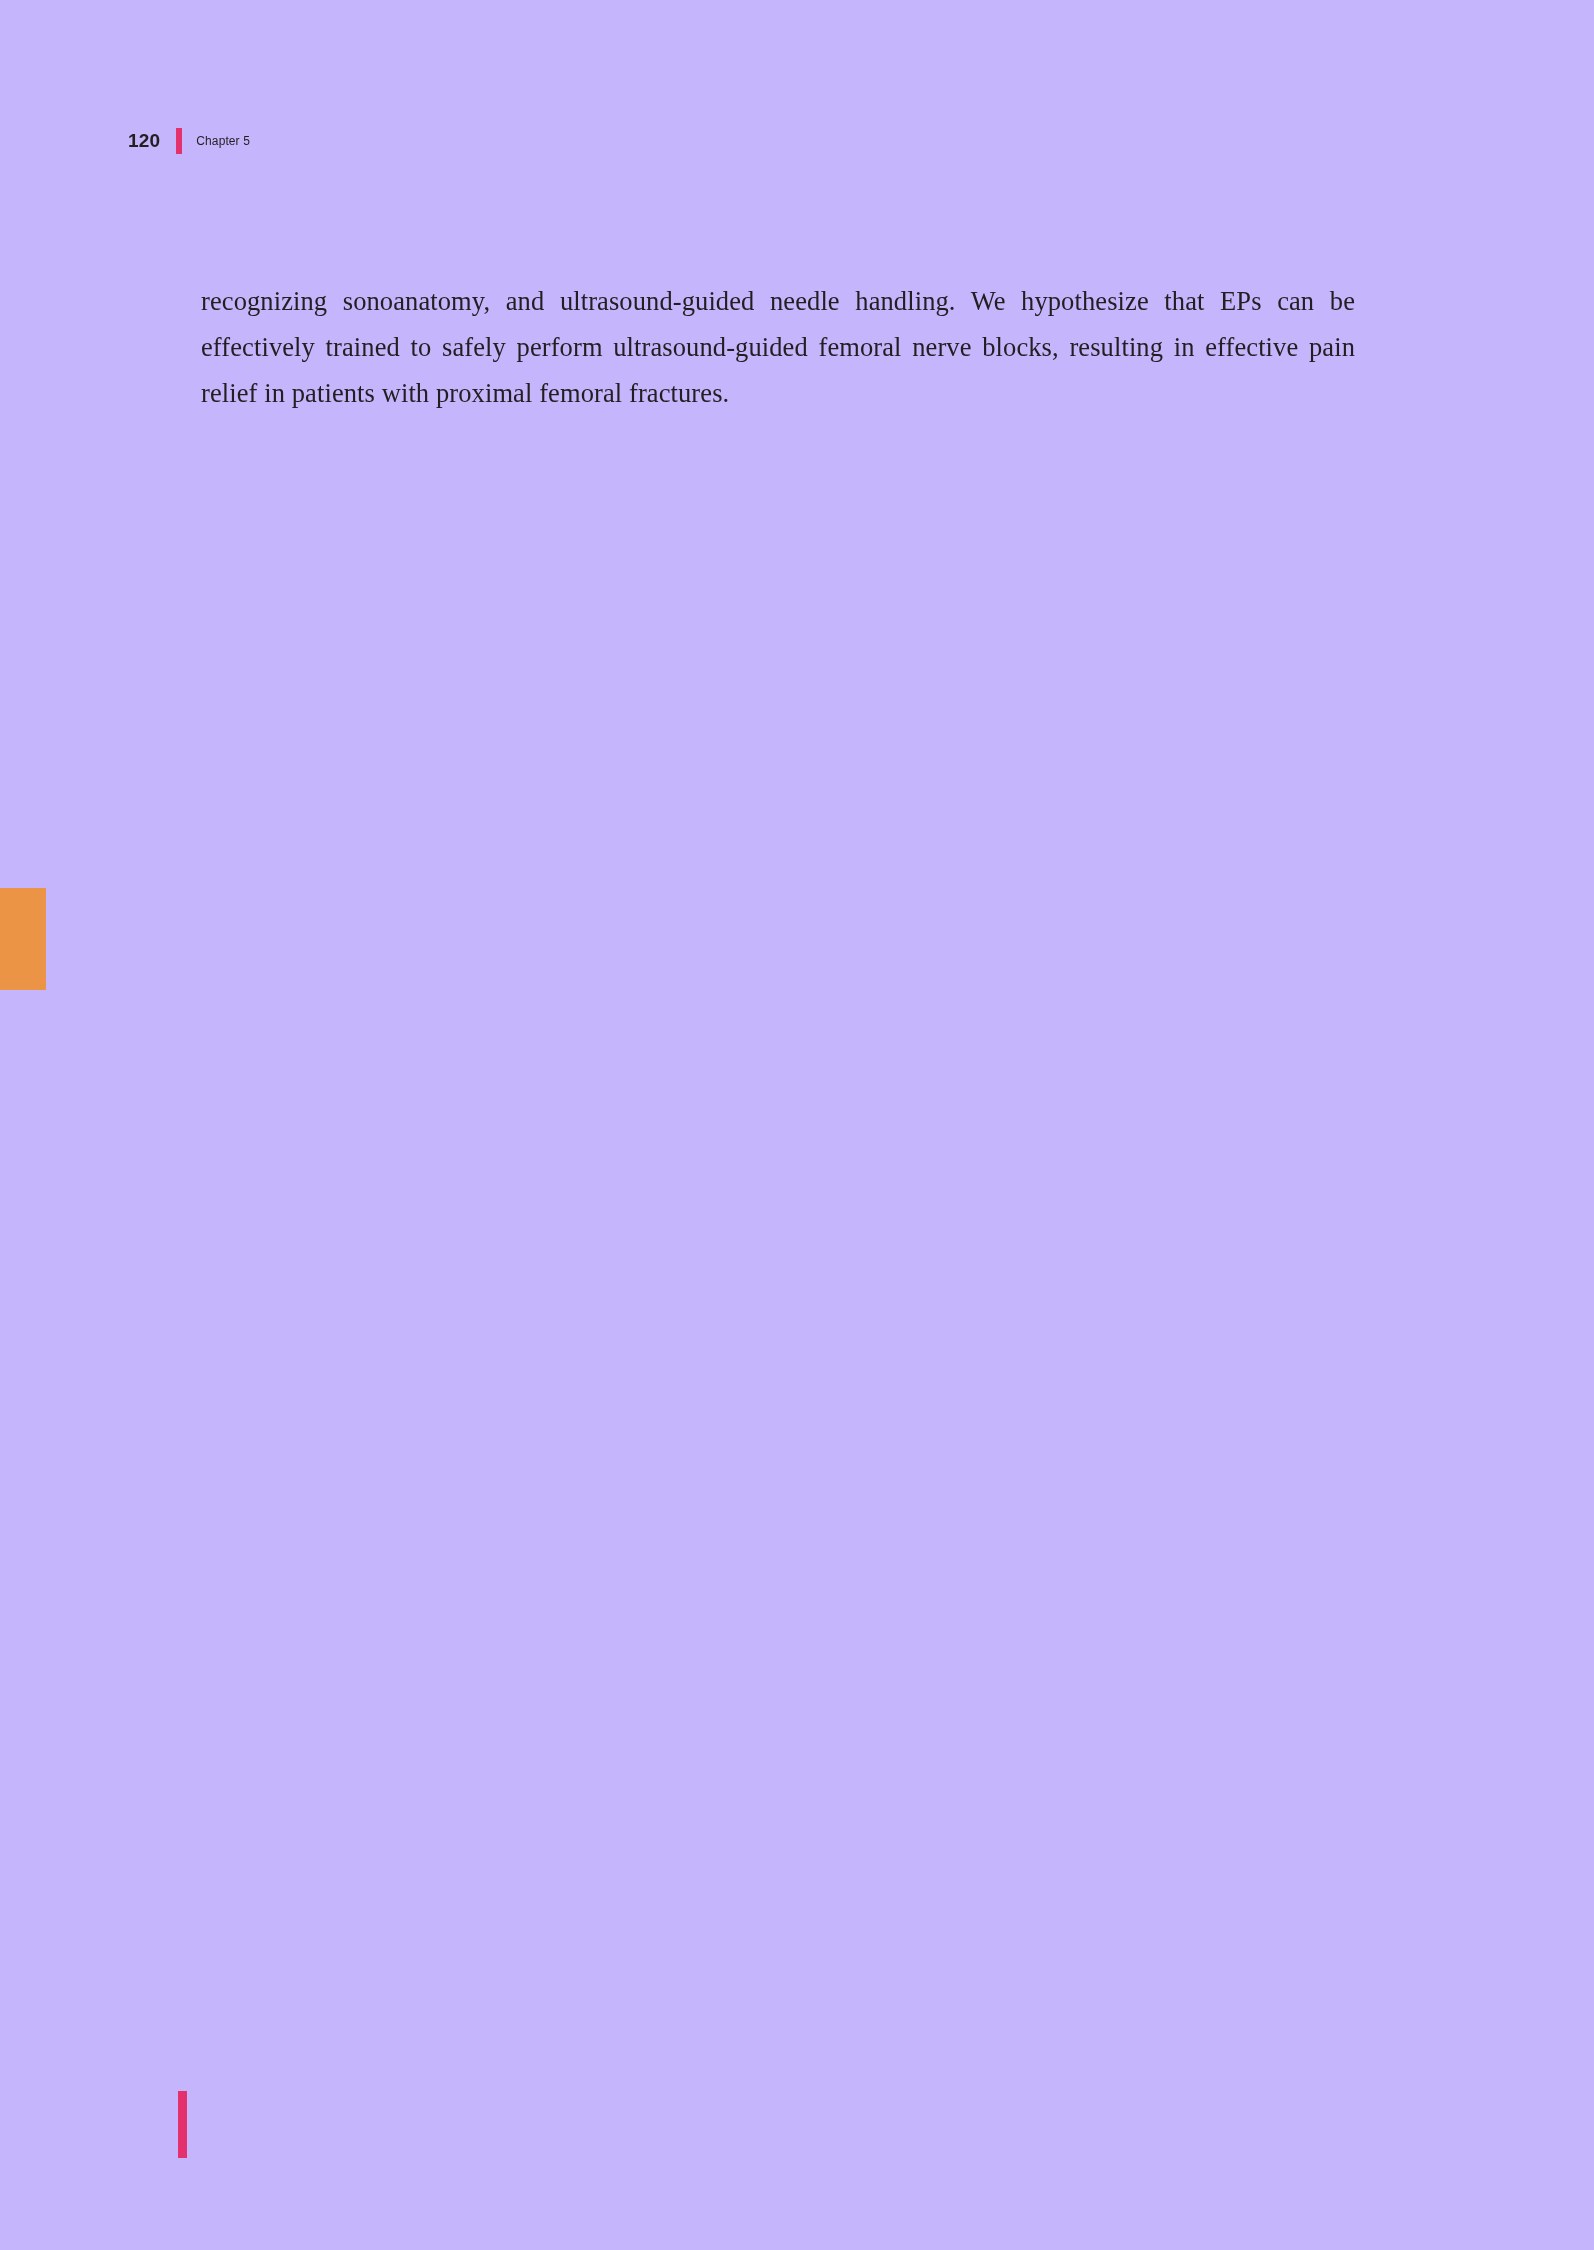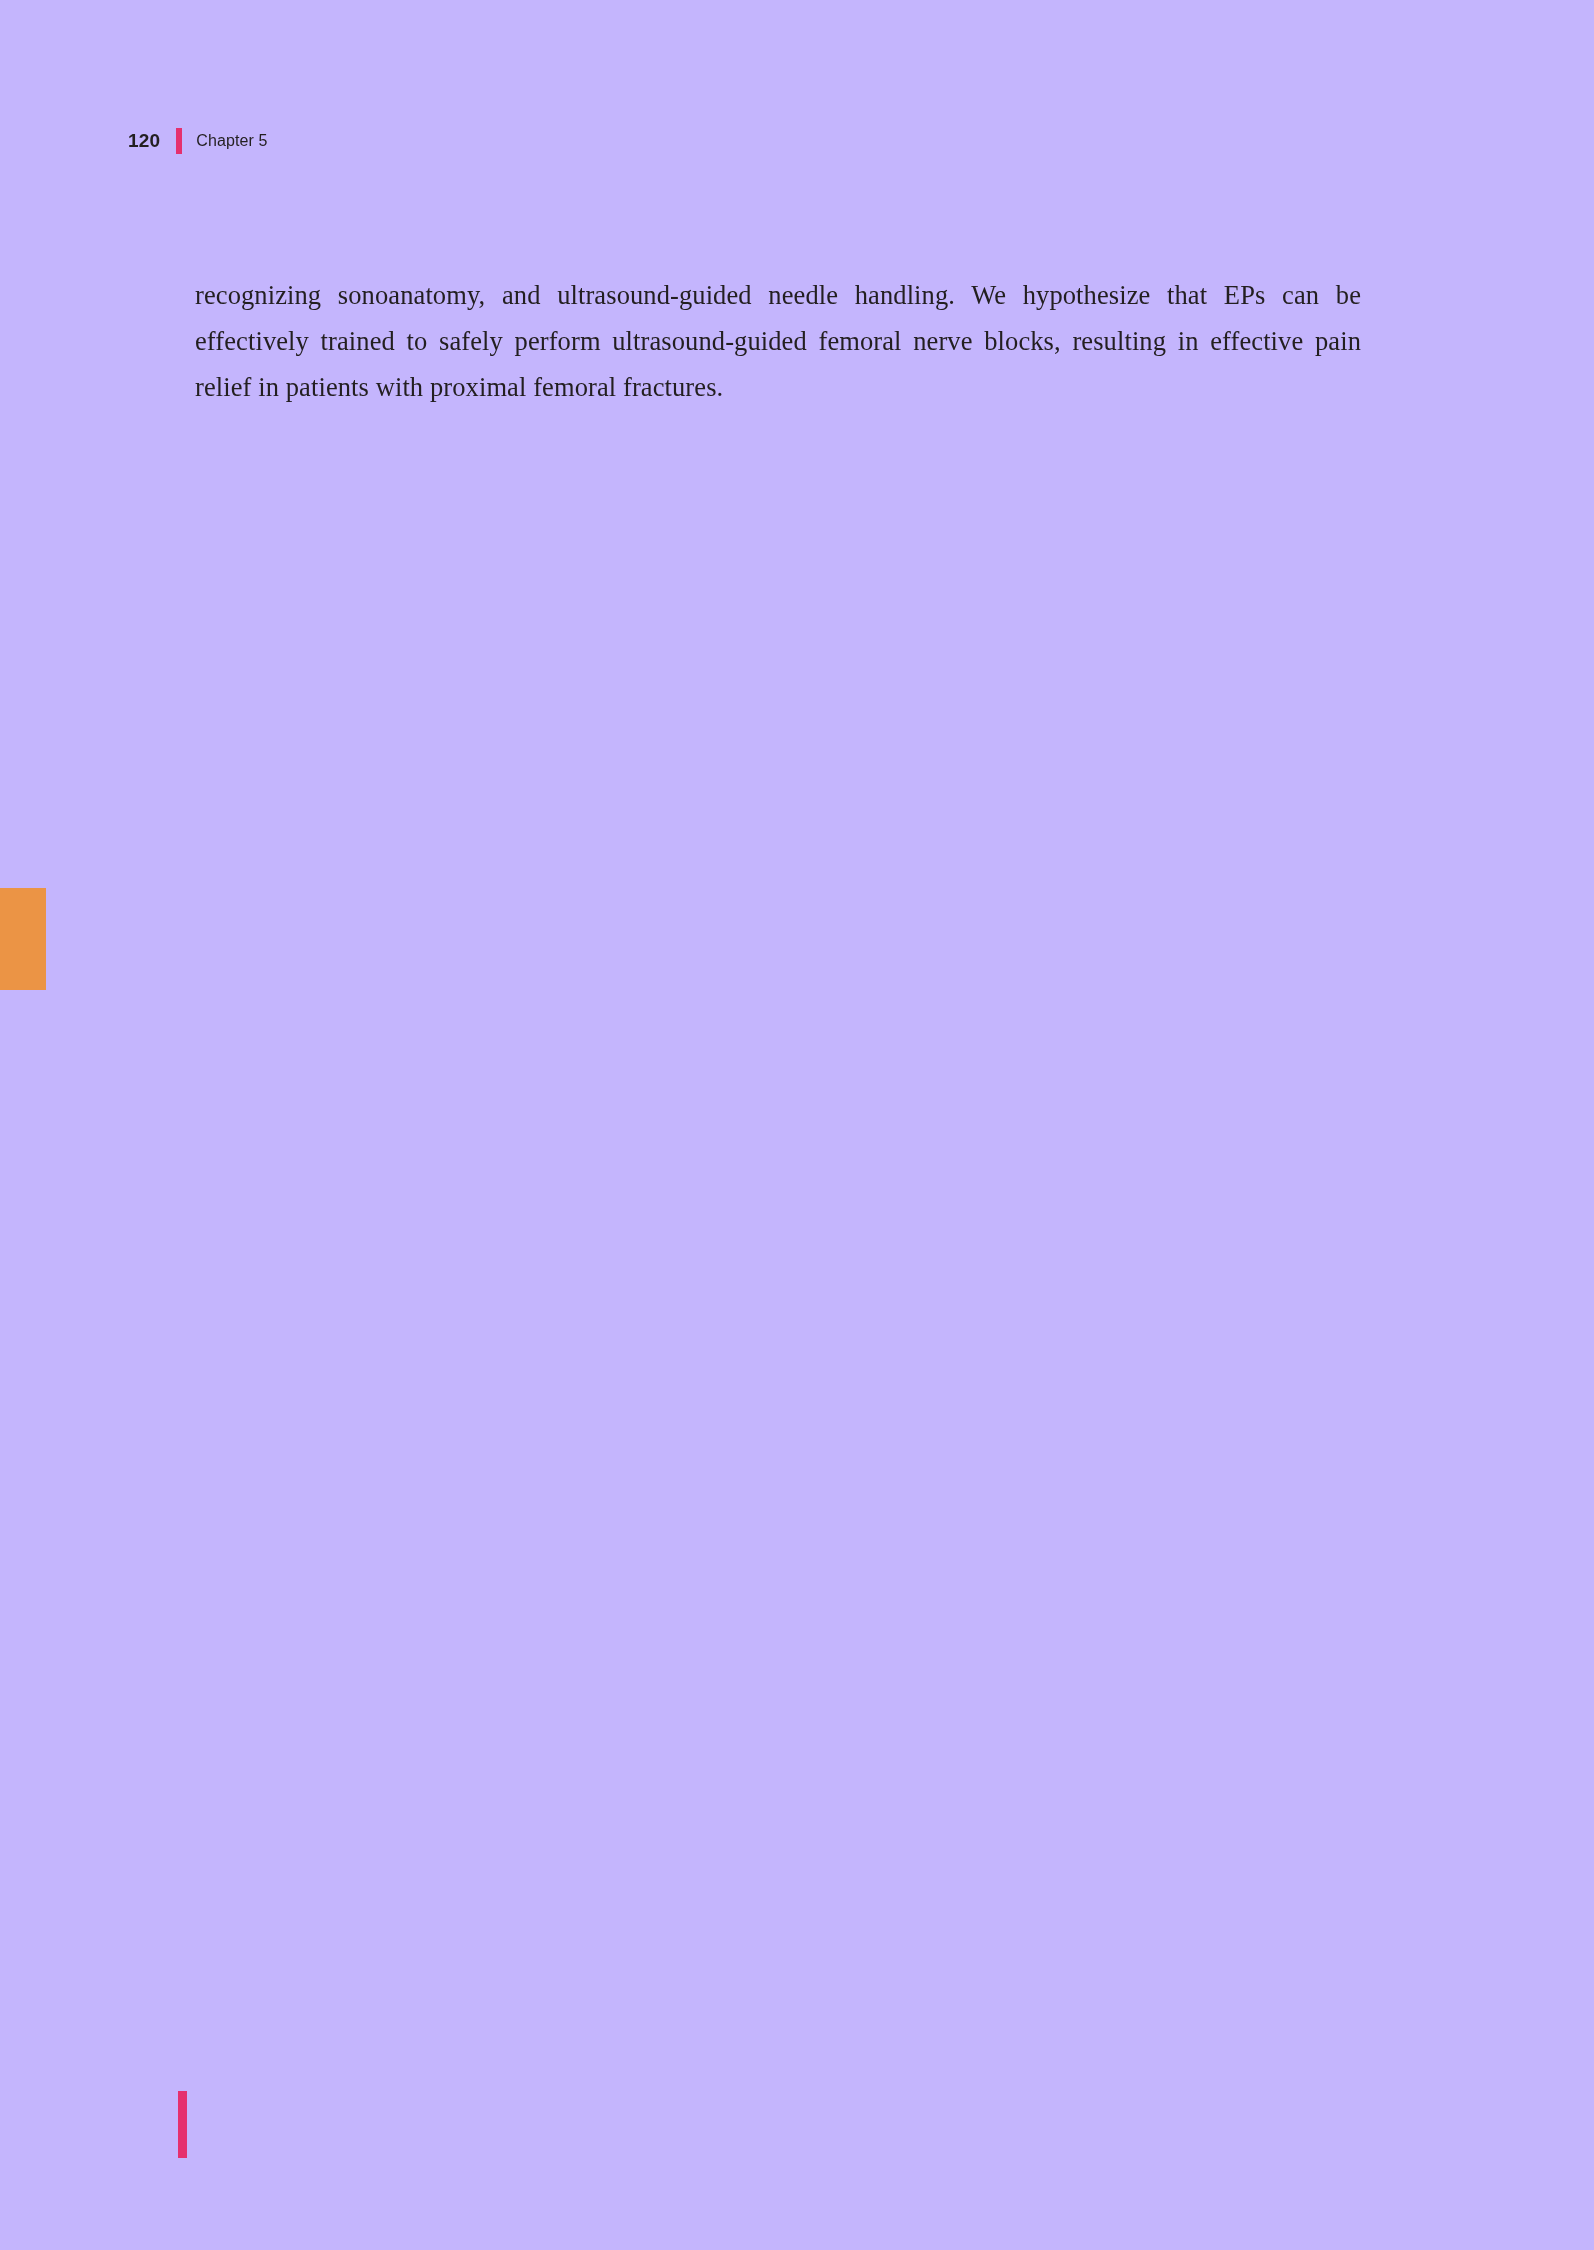--- a/index.html
+++ b/index.html
@@ -39,41 +39,41 @@
   }
   .head-rule {
     width: 6px;
     height: 26px;
     background: #e5306e;
     margin: 0 14px 0 16px;
     flex: none;
   }
   .chapter-label {
     font-family: "Liberation Sans", sans-serif;
-    font-size: 16px;
+    font-size: 12px;
     color: #231f20;
     letter-spacing: 0.1px;
     text-align: right;
   }
 
   
   .body-block {
     position: absolute;
     left: 185px;
     top: 262px;
     width: 1186px;
   }
   .body-paragraph {
     font-family: "Liberation Serif", serif;
     font-size: 26.5px;
     line-height: 46px;
     color: #231f20;
     text-align: justify;
     text-justify: inter-word;
-    margin: 10px;
+    margin: 16px;
     letter-spacing: 0.1px;
     -webkit-hyphens: manual;
     hyphens: manual;
   }
 
   
   .edge-tab {
     position: absolute;
     left: 0;
     top: 888px;

